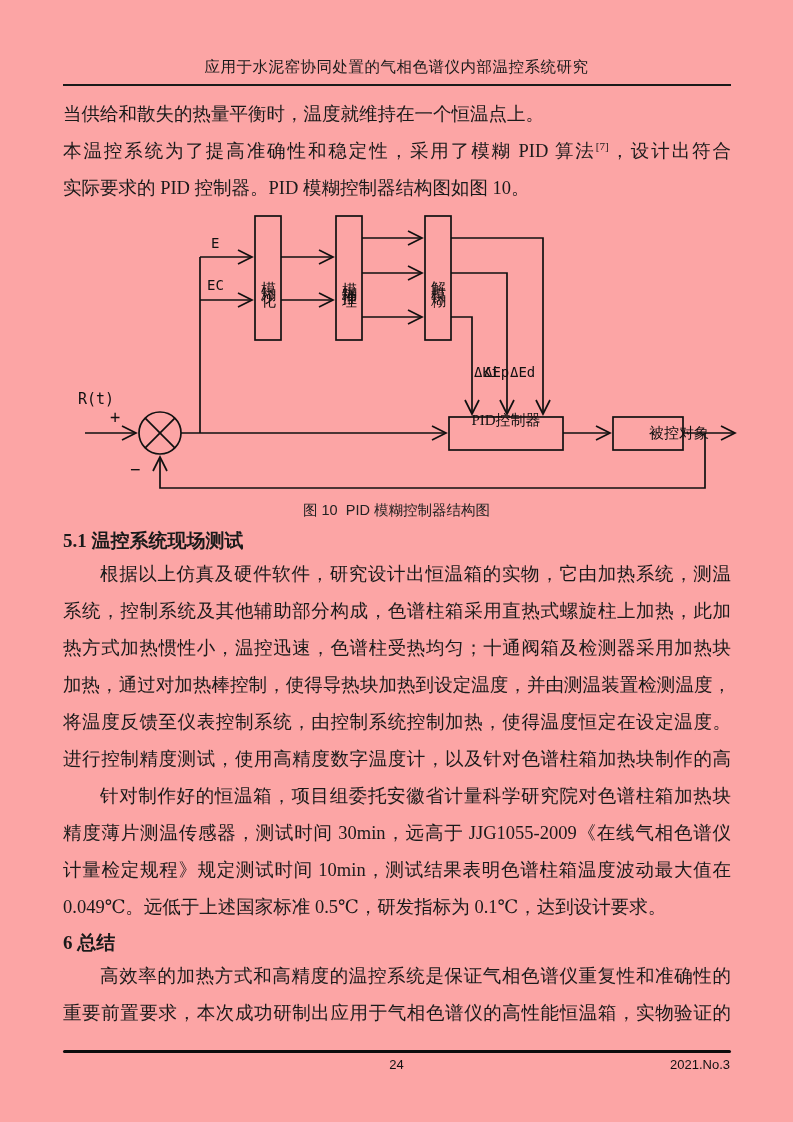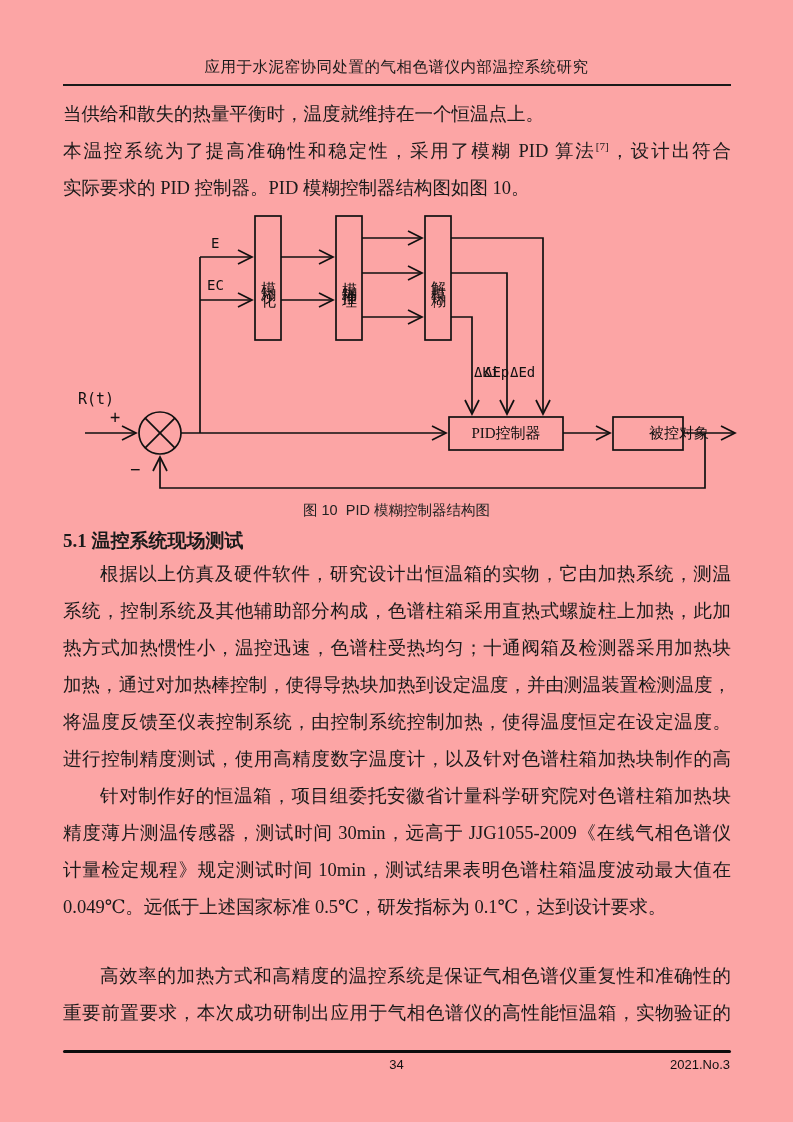--- a/index.html
+++ b/index.html
@@ -122,42 +122,43 @@
   <div class="abs sign" style="top:407px;left:110px;">+</div>
   <div class="abs sign" style="top:459px;left:130px;">−</div>
   <div class="abs dlabel" style="top:235px;left:211px;">E</div>
   <div class="abs dlabel" style="top:277px;left:207px;">EC</div>
   <div class="abs vbox-label" style="top:216px;left:255px;width:26px;height:124px;">模糊化</div>
   <div class="abs vbox-label" style="top:216px;left:336px;width:26px;height:124px;letter-spacing:4px;">模糊推理</div>
   <div class="abs vbox-label" style="top:216px;left:425px;width:26px;height:124px;">解模糊</div>
   <div class="abs dlabel" style="top:364px;left:436px;margin-left:48px;">ΔEp</div>
   <div class="abs dlabel" style="top:364px;left:474px;">ΔKi</div>
   <div class="abs dlabel" style="top:364px;left:510px;">ΔEd</div>
-  <div class="abs hbox-label" style="top:417px;left:449px;width:114px;height:33px;">PID控制器</div>
+  <div class="abs hbox-label" style="top:404px;left:449px;width:114px;height:33px;">PID控制器</div>
   <div class="abs hbox-label" style="top:417px;left:644px;width:70px;height:33px;">被控对象</div>
   <div class="abs fig-caption">图 10  PID 模糊控制器结构图</div>
 
   <div class="abs h-section" style="top:528px;">5.1 温控系统现场测试</div>
   <div class="abs textblock" style="top:556px;">
     <div class="line jline indent">根据以上仿真及硬件软件，研究设计出恒温箱的实物，它由加热系统，测温</div>
     <div class="line jline">系统，控制系统及其他辅助部分构成，色谱柱箱采用直热式螺旋柱上加热，此加</div>
     <div class="line jline">热方式加热惯性小，温控迅速，色谱柱受热均匀；十通阀箱及检测器采用加热块</div>
     <div class="line jline">加热，通过对加热棒控制，使得导热块加热到设定温度，并由测温装置检测温度，</div>
     <div class="line jline">将温度反馈至仪表控制系统，由控制系统控制加热，使得温度恒定在设定温度。</div>
   </div>
   <div class="abs textblock" style="top:741px;">
     <div class="line jline">进行控制精度测试，使用高精度数字温度计，以及针对色谱柱箱加热块制作的高</div>
     <div class="line jline indent">针对制作好的恒温箱，项目组委托安徽省计量科学研究院对色谱柱箱加热块</div>
     <div class="line jline">精度薄片测温传感器，测试时间 30min，远高于 JJG1055-2009《在线气相色谱仪</div>
     <div class="line jline">计量检定规程》规定测试时间 10min，测试结果表明色谱柱箱温度波动最大值在</div>
     <div class="line">0.049℃。远低于上述国家标准 0.5℃，研发指标为 0.1℃，达到设计要求。</div>
   </div>
 
+  <div class="abs h-section" style="top:930px;">6 总结</div>
   <div class="abs textblock" style="top:958px;">
     <div class="line jline indent">高效率的加热方式和高精度的温控系统是保证气相色谱仪重复性和准确性的</div>
     <div class="line jline">重要前置要求，本次成功研制出应用于气相色谱仪的高性能恒温箱，实物验证的</div>
   </div>
 
   <div class="abs footer-rule"></div>
-  <div class="abs footer-page">34</div>
+  <div class="abs footer-page">24</div>
   <div class="abs footer-issue">2021.No.3</div>
 
 </div>
 
 </body></html>

